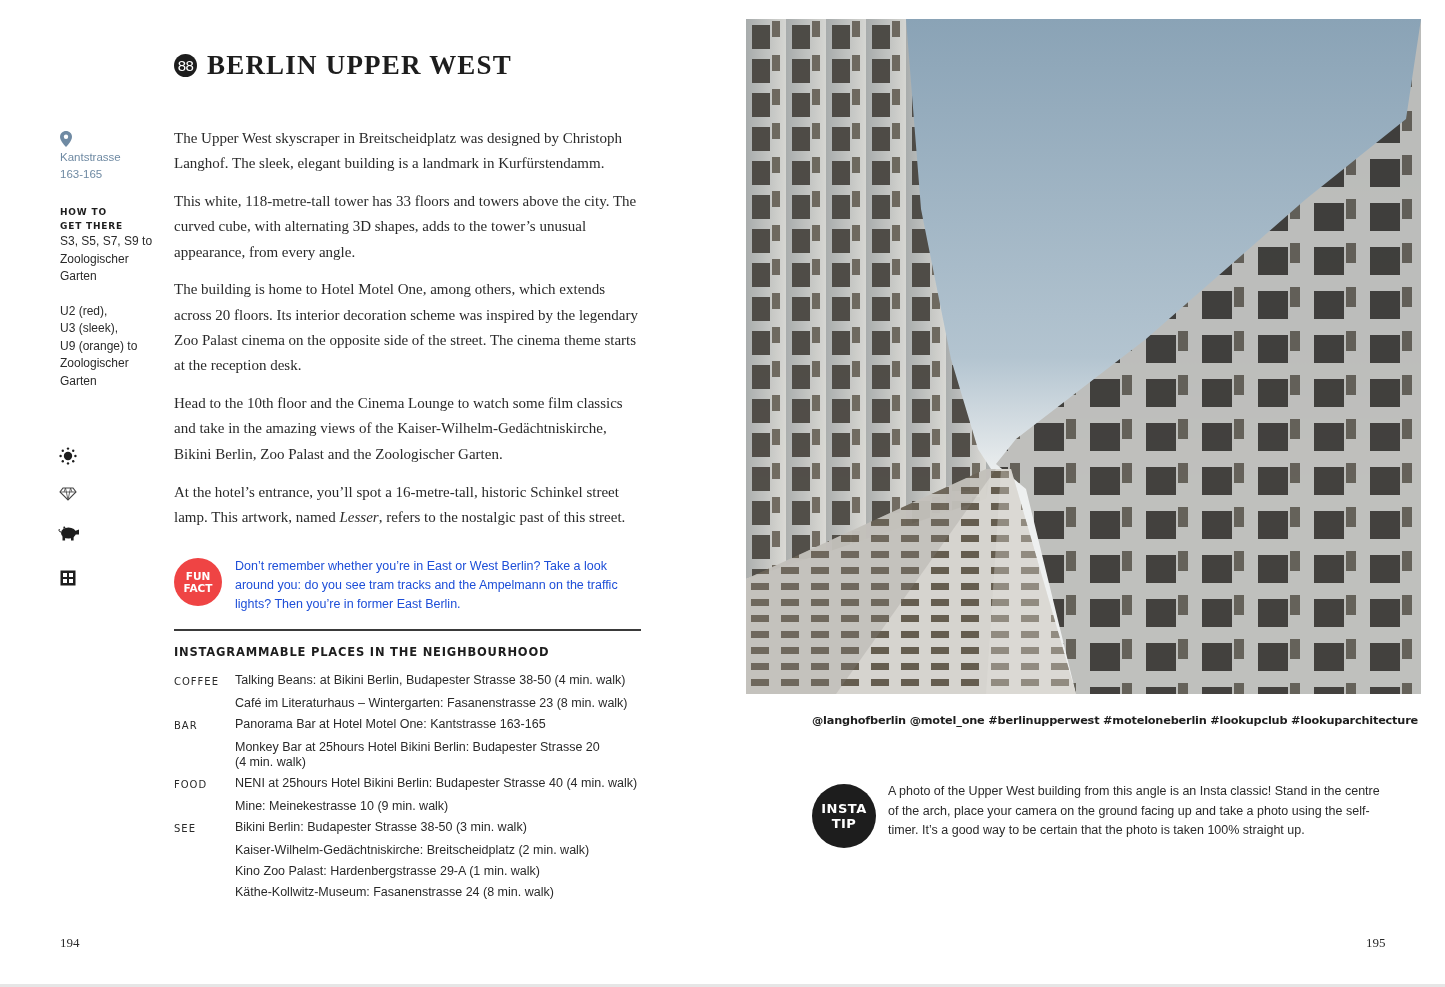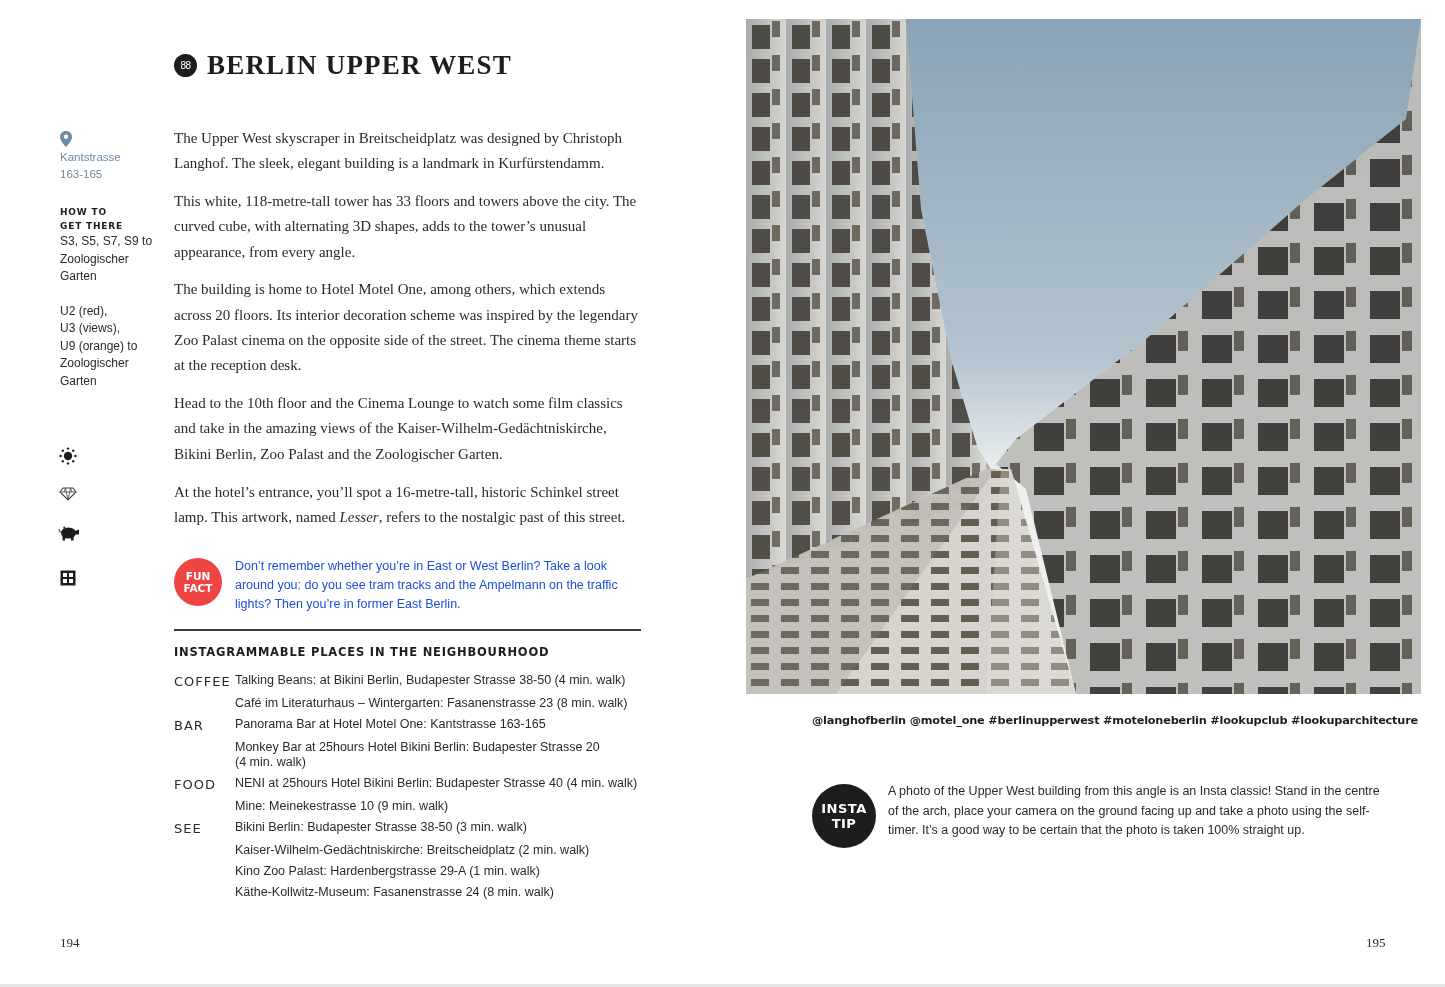--- a/index.html
+++ b/index.html
@@ -6,21 +6,21 @@
   body {
     width: 1445px; height: 987px; background: #ffffff; position: relative; overflow: hidden;
     font-family: "Liberation Serif", serif; color: #2a2a2a;
   }
   .bottom-rule { position: absolute; left: 0; right: 0; top: 984px; height: 3px; background: #e6e6e6; }
 
   
   .title-wrap { position: absolute; left: 174px; top: 50px; display: flex; align-items: center; }
   .num-badge {
     width: 23px; height: 23px; border-radius: 50%; background: #1d1d1d; color: #fff;
-    font-family: "Liberation Sans", sans-serif; font-size: 10px; display: flex; align-items: center; justify-content: center;
+    font-family: "Liberation Sans", sans-serif; font-size: 15px; display: flex; align-items: center; justify-content: center;
     margin-right: 10px; letter-spacing: -0.5px;
   }
   .title {
     font-family: Liberation Serif, serif; font-weight: bold; font-size: 27px; letter-spacing: 1.2px; color: #1d1d1d;
   }
 
   .sidebar { position: absolute; left: 60px; top: 131px; width: 100px; font-family: "Liberation Sans", sans-serif; }
   .pin { display: block; width: 12px; height: 16px; }
   .address { color: #6f8aa3; font-size: 11.5px; line-height: 17px; margin-top: 2px; }
   .howto-title { margin-top: 22px; font-family: "DejaVu Sans", sans-serif; font-weight: bold; font-size: 9px; letter-spacing: 0.8px; line-height: 14px; color: #1d1d1d; }
@@ -39,21 +39,21 @@
     font-family: "DejaVu Sans", sans-serif; font-weight: bold; font-size: 10.5px; line-height: 12px; text-align: center;
     display: flex; flex-direction: column; justify-content: center; margin-top: 1px;
   }
   .funfact-text { margin-left: 13px; color: #1d4ed8; font-family: "Liberation Sans", sans-serif; font-size: 12.5px; line-height: 19px; }
 
   .section-rule { position: absolute; left: 174px; top: 629px; width: 467px; height: 1.5px; background: #3a3a3a; }
   .section-title { position: absolute; left: 174px; top: 645px; font-family: "DejaVu Sans", sans-serif; font-weight: bold; font-size: 11.5px; letter-spacing: 0.8px; color: #1d1d1d; }
 
   .places { position: absolute; left: 174px; top: 673px; width: 480px; font-family: "Liberation Sans", sans-serif; }
   .place-row { display: flex; font-size: 12.5px; line-height: 14.5px; color: #2a2a2a; margin-bottom: 6.6px; }
-  .place-cat { width: 61px; flex: none; font-family: "DejaVu Sans", sans-serif; font-size: 13px; letter-spacing: 1px; padding-top: 2px; }
+  .place-cat { width: 61px; flex: none; font-family: "DejaVu Sans", sans-serif; font-size: 10px; letter-spacing: 1px; padding-top: 2px; }
   .place-text { width: 400px; }
 
   .page-num { position: absolute; top: 935px; font-size: 13px; color: #2a2a2a; }
 
   
   .photo {
     position: absolute; left: 746px; top: 19px; width: 675px; height: 675px; overflow: hidden;
     background: linear-gradient(180deg, #8ea6b8 0%, #a9bccb 45%, #e4e8ea 70%);
   }
   .photo svg { width: 100%; height: 100%; display: block; }
@@ -92,21 +92,21 @@
       <div>GET THERE</div>
     </div>
     <div class="howto-text">
       <div>S3, S5, S7, S9 to</div>
       <div>Zoologischer</div>
       <div>Garten</div>
     </div>
     <div class="howto-gap"></div>
     <div class="howto-text">
       <div>U2 (red),</div>
-      <div>U3 (views),</div>
+      <div>U3 (sleek),</div>
       <div>U9 (orange) to</div>
       <div>Zoologischer</div>
       <div>Garten</div>
     </div>
   </div>
 
   <div class="side-icons">
     <svg class="side-icon" style="top:0" viewBox="0 0 18 18">
       <circle cx="9" cy="9" r="4.2" fill="#1d1d1d"></circle>
       <g fill="#1d1d1d">

